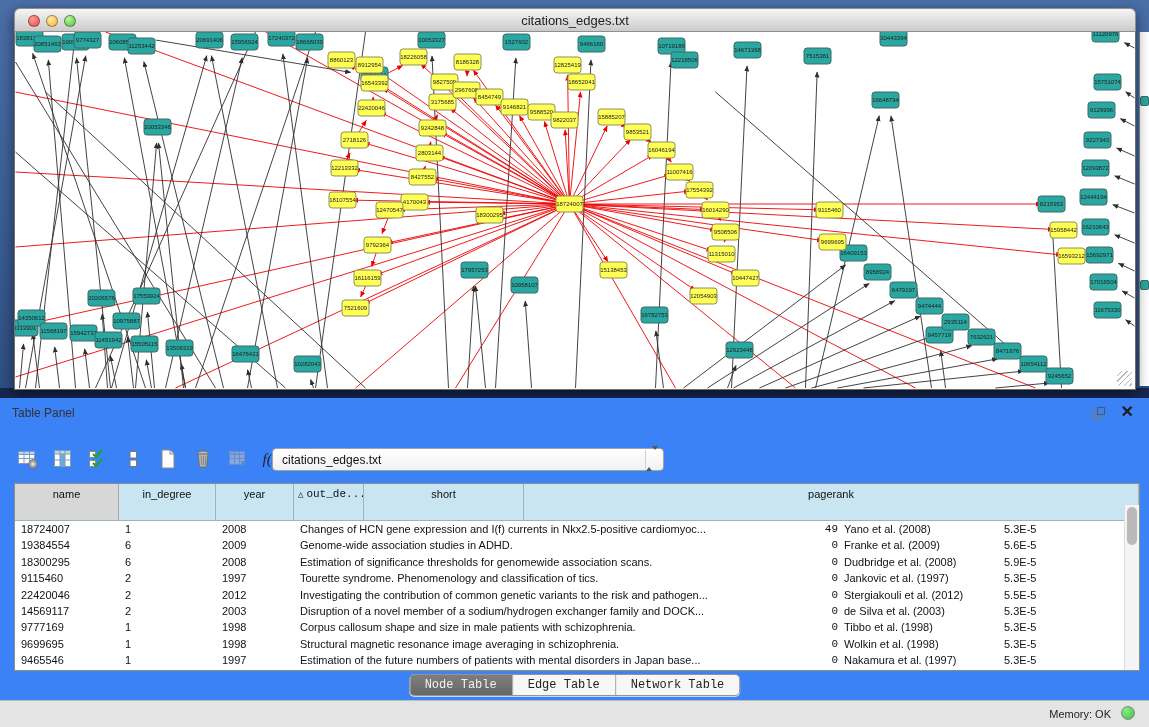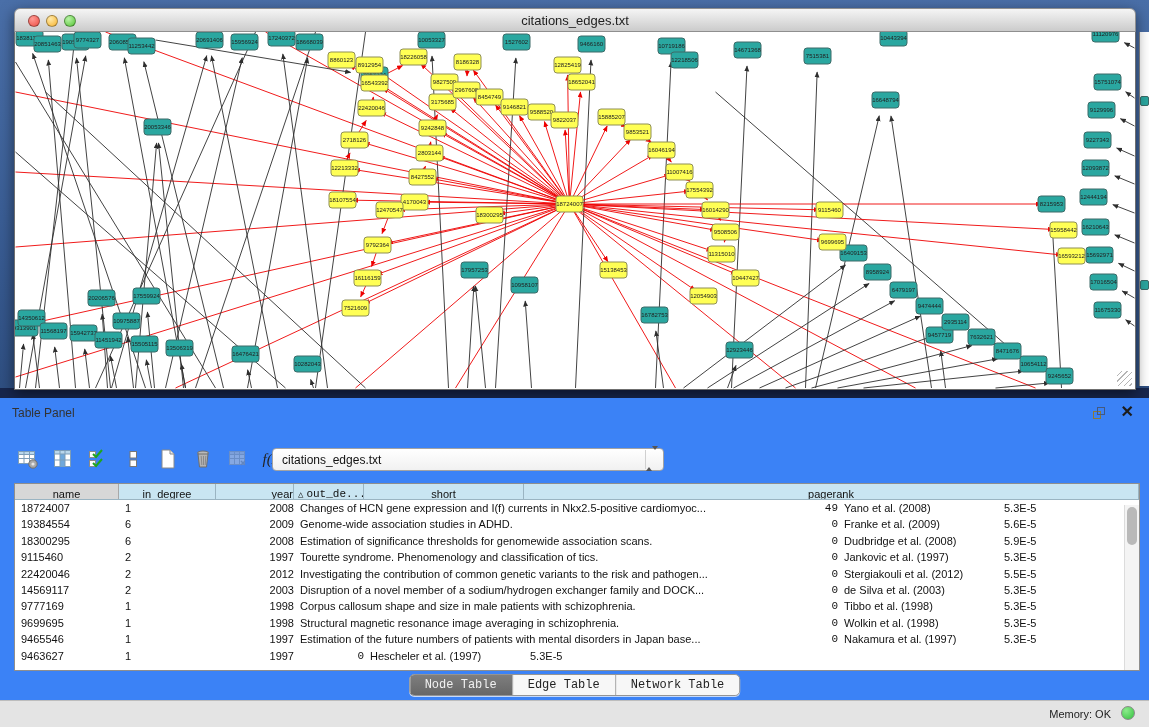--- a/index.html
+++ b/index.html
@@ -45,26 +45,26 @@
             background:linear-gradient(#ffffff,#f1f1f1); border:1px solid #a3a3a3; border-radius:4px; }
   .select .val { position:absolute; left:9px; top:4px; font-size:12px; color:#111; }
   .stepper { position:absolute; right:1px; top:1px; width:17px; height:19px; border-left:1px solid #d0d0d0; }
   .stepper .up   { width:0;height:0;border-left:3.5px solid transparent;border-right:3.5px solid transparent;
                    border-bottom:4.5px solid #555; margin:3px auto 2px; }
   .stepper .down { width:0;height:0;border-left:3.5px solid transparent;border-right:3.5px solid transparent;
                    border-top:4.5px solid #555; margin:0 auto; }
 
   .tableWrap { position:absolute; left:14px; top:85px; width:1126px; height:188px;
                border:1px solid #8e8e8e; background:#fff; overflow:hidden; }
-  .thead { display:flex; height:16px; background:#c9e5f2; border-bottom:1px solid #9ab4c2; }
+  .thead { display:flex; height:37px; background:#c9e5f2; border-bottom:1px solid #9ab4c2; }
   .th { font-size:11px; text-align:center; line-height:20px; color:#111;
         border-right:1px solid #9ab4c2; overflow:hidden; white-space:nowrap; }
   .th.grey { background:#d7d7d7; border-right:1px solid #a8a8a8; }
   .sortg { font-size:9px; margin-right:3px; }
-  .c0{width:104px;} .c1{width:97px;} .c2{width:78px;text-align:right;} .c3{width:474px;}
+  .c0{width:104px;} .c1{width:97px;} .c2{width:78px;} .c3{width:474px;}
   .c4{width:70px; text-align:right; padding-left:4px;font-family:Liberation Mono, monospace;} .c5{width:160px;} .c6{flex:1;}
   .tbody .tr { display:flex; height:16.4px; }
   .td { font-size:11px; line-height:16.4px; padding-left:6px; color:#111;
         white-space:nowrap; overflow:hidden; }
   .td.c4{ padding-left:6px; }
   .vscroll { position:absolute; right:0; top:21px; bottom:0; width:15px;
              background:#f4f4f4; border-left:1px solid #dcdcdc; }
   .vthumb { position:absolute; left:2px; top:2px; width:10px; height:38px;
             background:#b9b9b9; border-radius:6px; }
 

